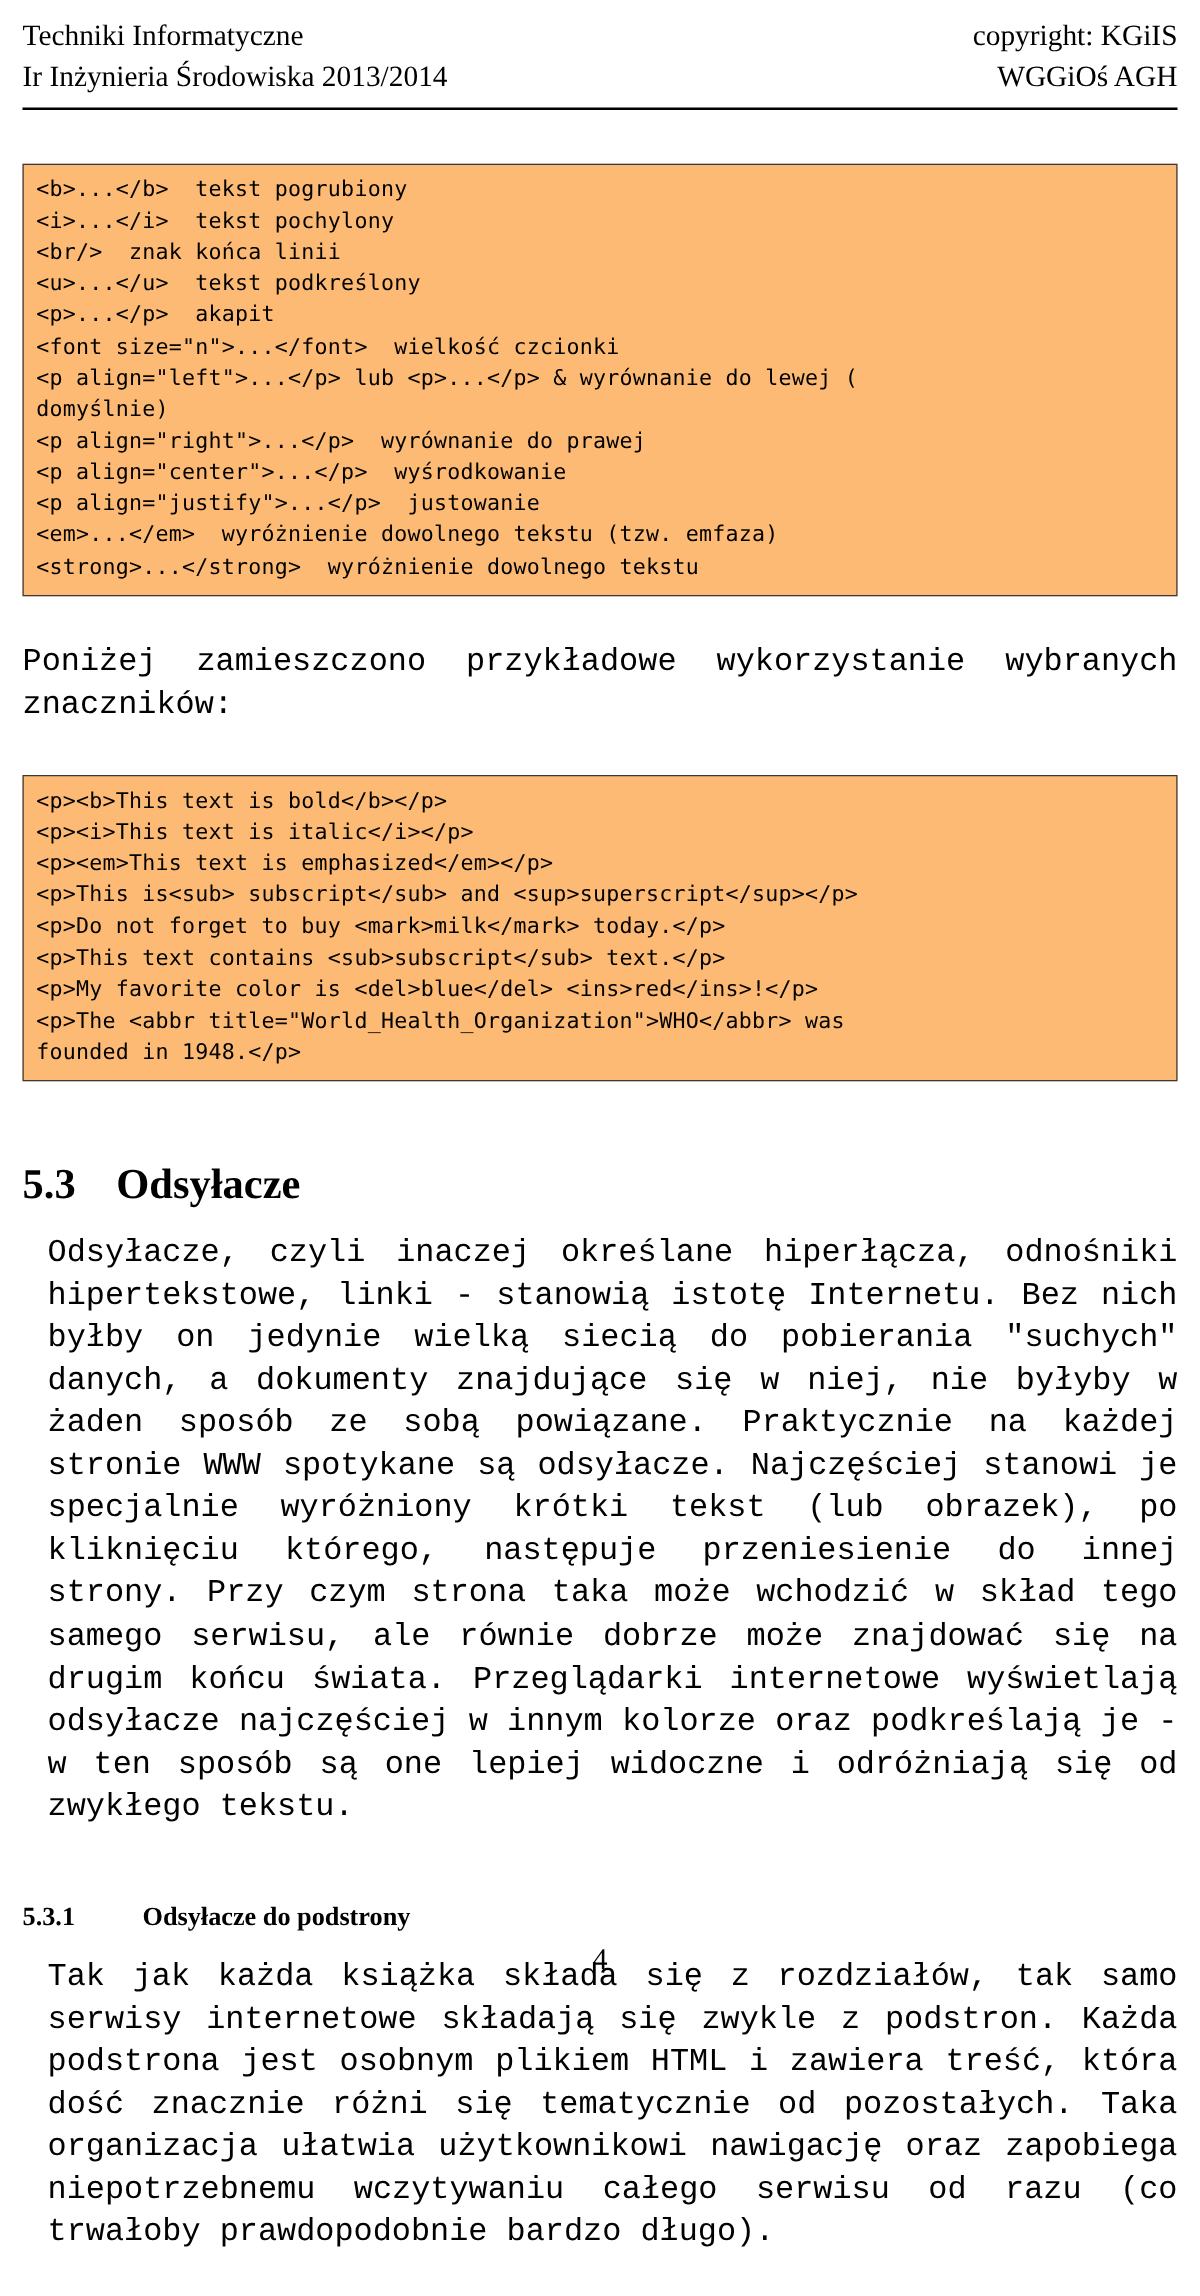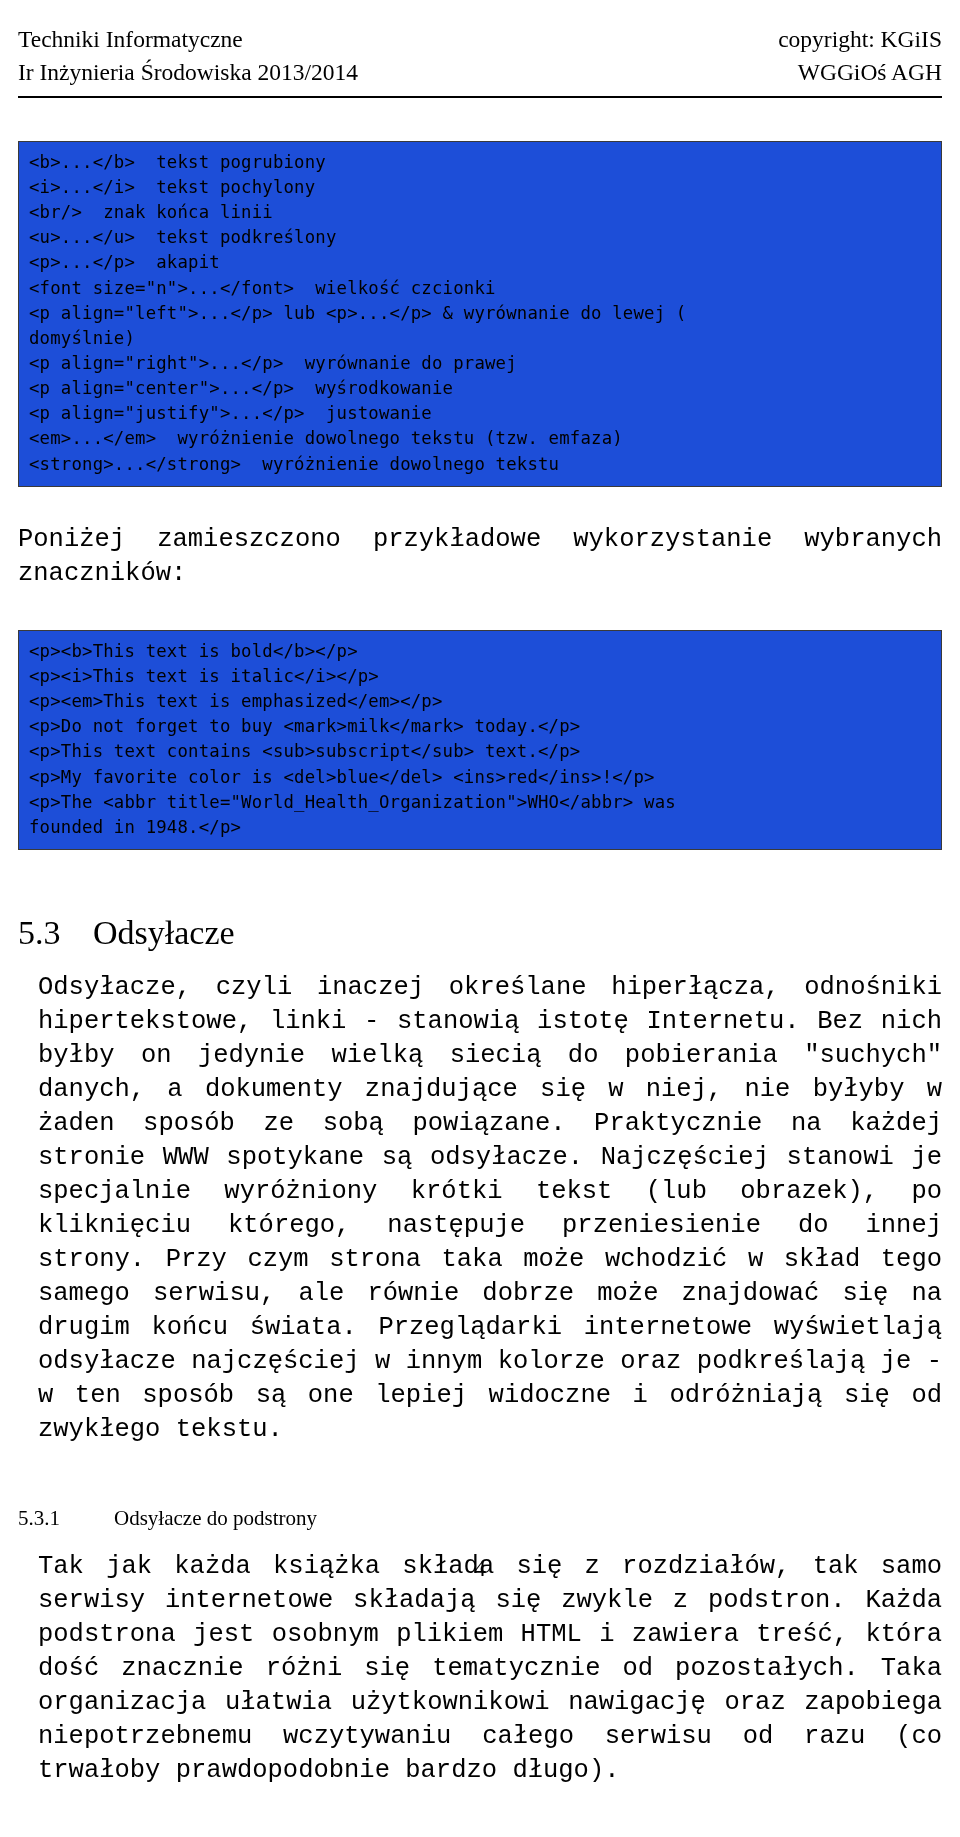--- a/index.html
+++ b/index.html
@@ -13,21 +13,21 @@
     font-family: "Liberation Serif", "DejaVu Serif", serif;
     color: #000000;
     position: relative;
     overflow: hidden;
   }
 
   .page {
     width: 960px;
     height: 1598px;
     box-sizing: border-box;
-    padding: 17px 18px;
+    padding: 7px 18px;
     position: relative;
   }
 
   
   .running-head {
     display: flex;
     justify-content: space-between;
     align-items: flex-start;
     font-size: 23.5px;
     line-height: 1.42;
@@ -40,21 +40,21 @@
     border-top: 2.2px solid #000;
     margin: 6px 0 0 0;
   }
 
   
   .codebox {
     border: 1.6px solid #3a3a3a;
     box-sizing: border-box;
     padding: 8px 10px 9px 10px;
     font-family: "DejaVu Sans Mono", "Liberation Mono", monospace;
-    background: #1d4ed8;
+    background: #fdba74;
   }
   .codebox.first { margin-top: 43px; }
   .codebox.second { margin-top: 39px; }
 
   .cline {
     font-size: 17.3px;
     line-height: 1.455;
     white-space: pre-wrap;
     letter-spacing: 0.2px;
   }
@@ -67,21 +67,21 @@
     text-justify: inter-word;
     margin: 0;
     font-family: Liberation Mono, monospace;
   }
   .para.intro { margin-top: 36px; }
   .para.afterhead { margin-top: 19px; margin-left: 20px; }
 
   
   h2.sec, h3.subsec {
     margin: 0;
-    font-weight: normal;
+    font-weight: bold;
     font-family: "Liberation Serif", "DejaVu Serif", serif;
   }
   h2.sec {
     font-size: 34px;
     margin-top: 64px;
   }
   h3.subsec {
     font-size: 21px;
     margin-top: 58px;
   }
@@ -131,20 +131,21 @@
     <div class="cline">&lt;em&gt;...&lt;/em&gt;  wyróżnienie dowolnego tekstu (tzw. emfaza)</div>
     <div class="cline">&lt;strong&gt;...&lt;/strong&gt;  wyróżnienie dowolnego tekstu</div>
   </div>
 
   <p class="para intro">Poniżej zamieszczono przykładowe wykorzystanie wybranych znaczników:</p>
 
   <div class="codebox second">
     <div class="cline">&lt;p&gt;&lt;b&gt;This text is bold&lt;/b&gt;&lt;/p&gt;</div>
     <div class="cline">&lt;p&gt;&lt;i&gt;This text is italic&lt;/i&gt;&lt;/p&gt;</div>
     <div class="cline">&lt;p&gt;&lt;em&gt;This text is emphasized&lt;/em&gt;&lt;/p&gt;</div>
+    <div class="cline">&lt;p&gt;This is&lt;sub&gt; subscript&lt;/sub&gt; and &lt;sup&gt;superscript&lt;/sup&gt;&lt;/p&gt;</div>
     <div class="cline">&lt;p&gt;Do not forget to buy &lt;mark&gt;milk&lt;/mark&gt; today.&lt;/p&gt;</div>
     <div class="cline">&lt;p&gt;This text contains &lt;sub&gt;subscript&lt;/sub&gt; text.&lt;/p&gt;</div>
     <div class="cline">&lt;p&gt;My favorite color is &lt;del&gt;blue&lt;/del&gt; &lt;ins&gt;red&lt;/ins&gt;!&lt;/p&gt;</div>
     <div class="cline">&lt;p&gt;The &lt;abbr title="World_Health_Organization"&gt;WHO&lt;/abbr&gt; was</div>
     <div class="cline ind">founded in 1948.&lt;/p&gt;</div>
   </div>
 
   <h2 class="sec">
     <span class="sec-num">5.3</span><span>Odsyłacze</span>
   </h2>

